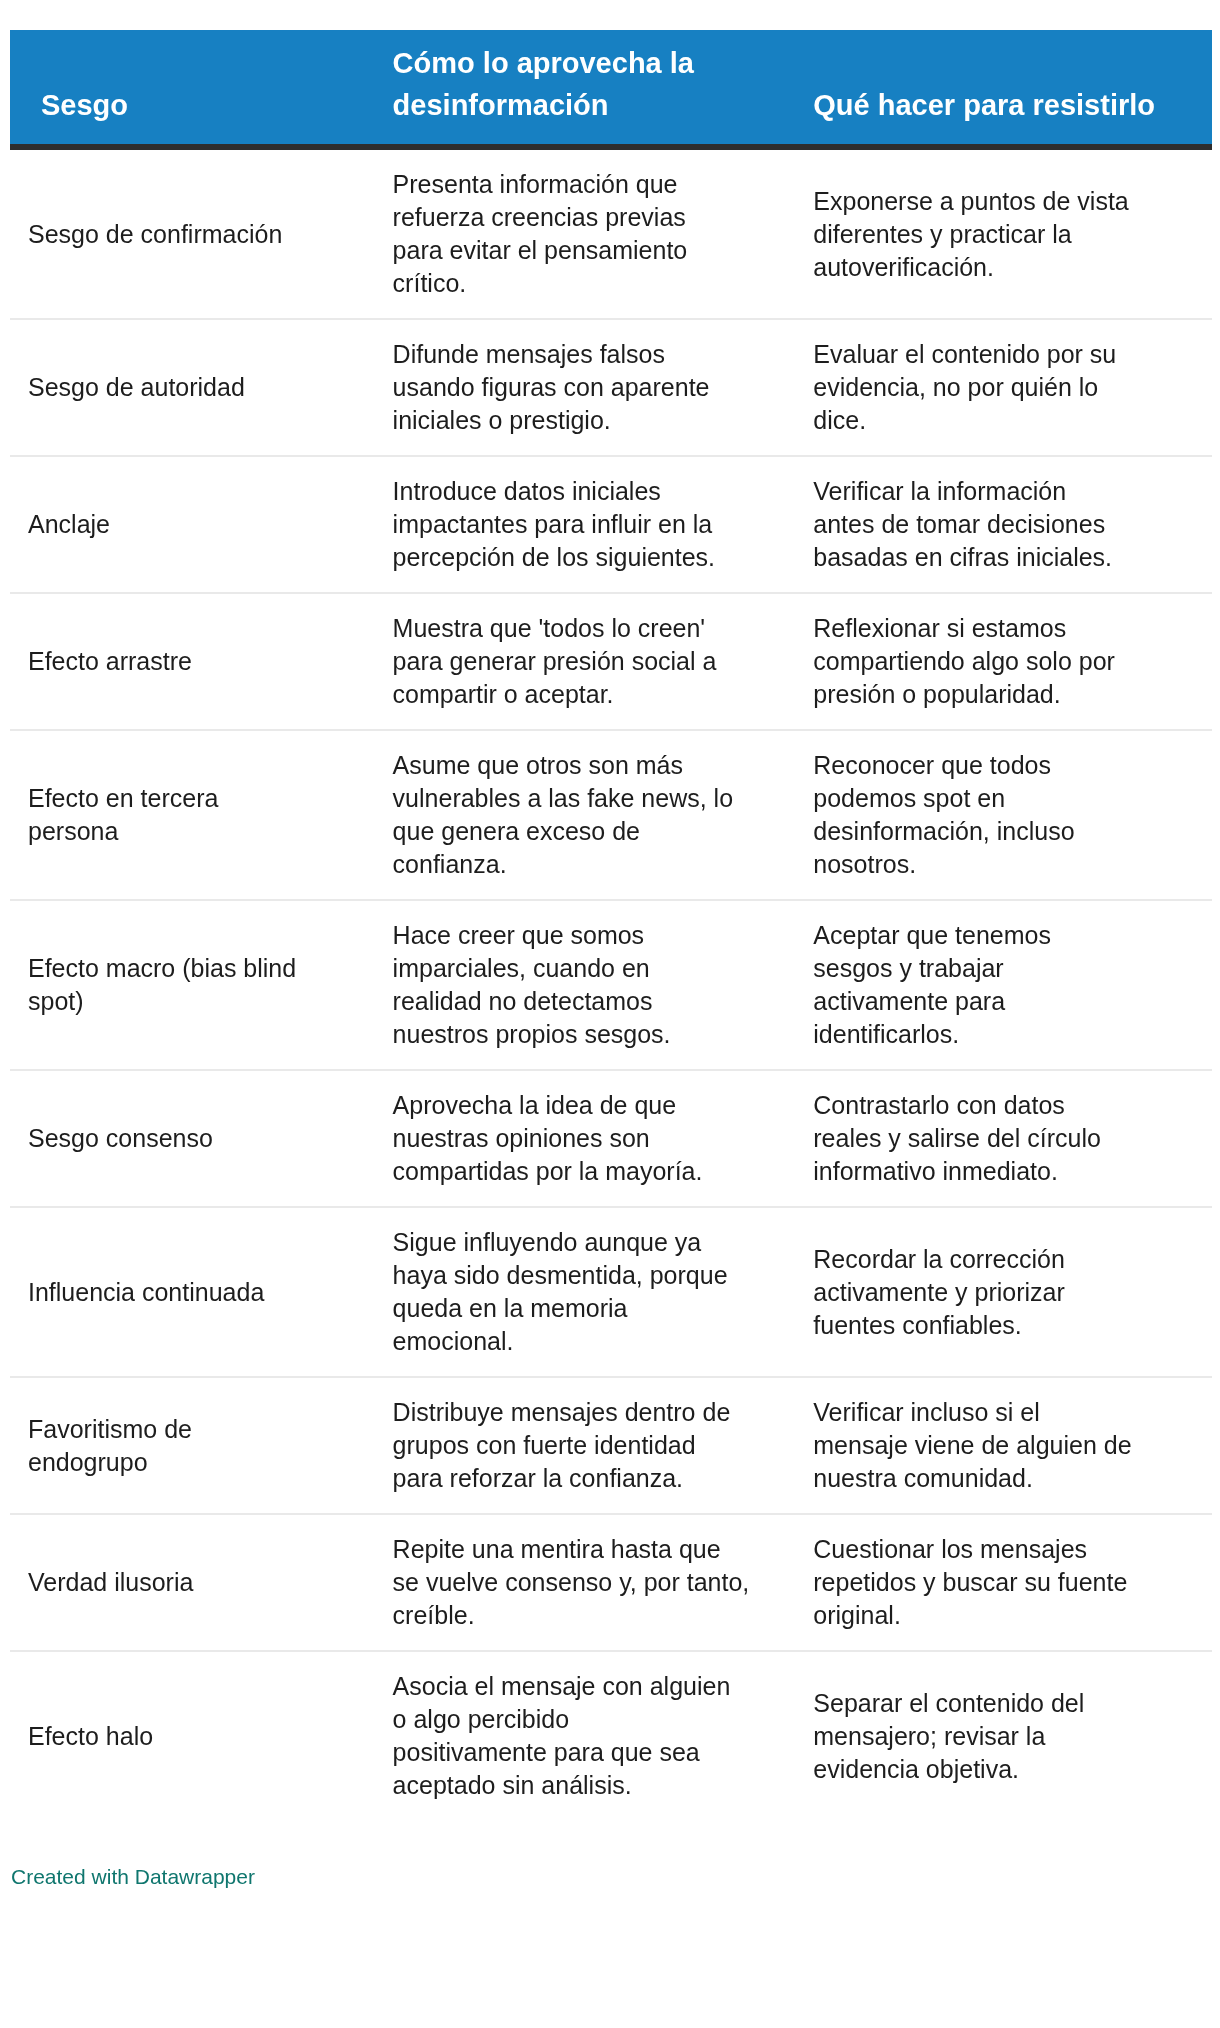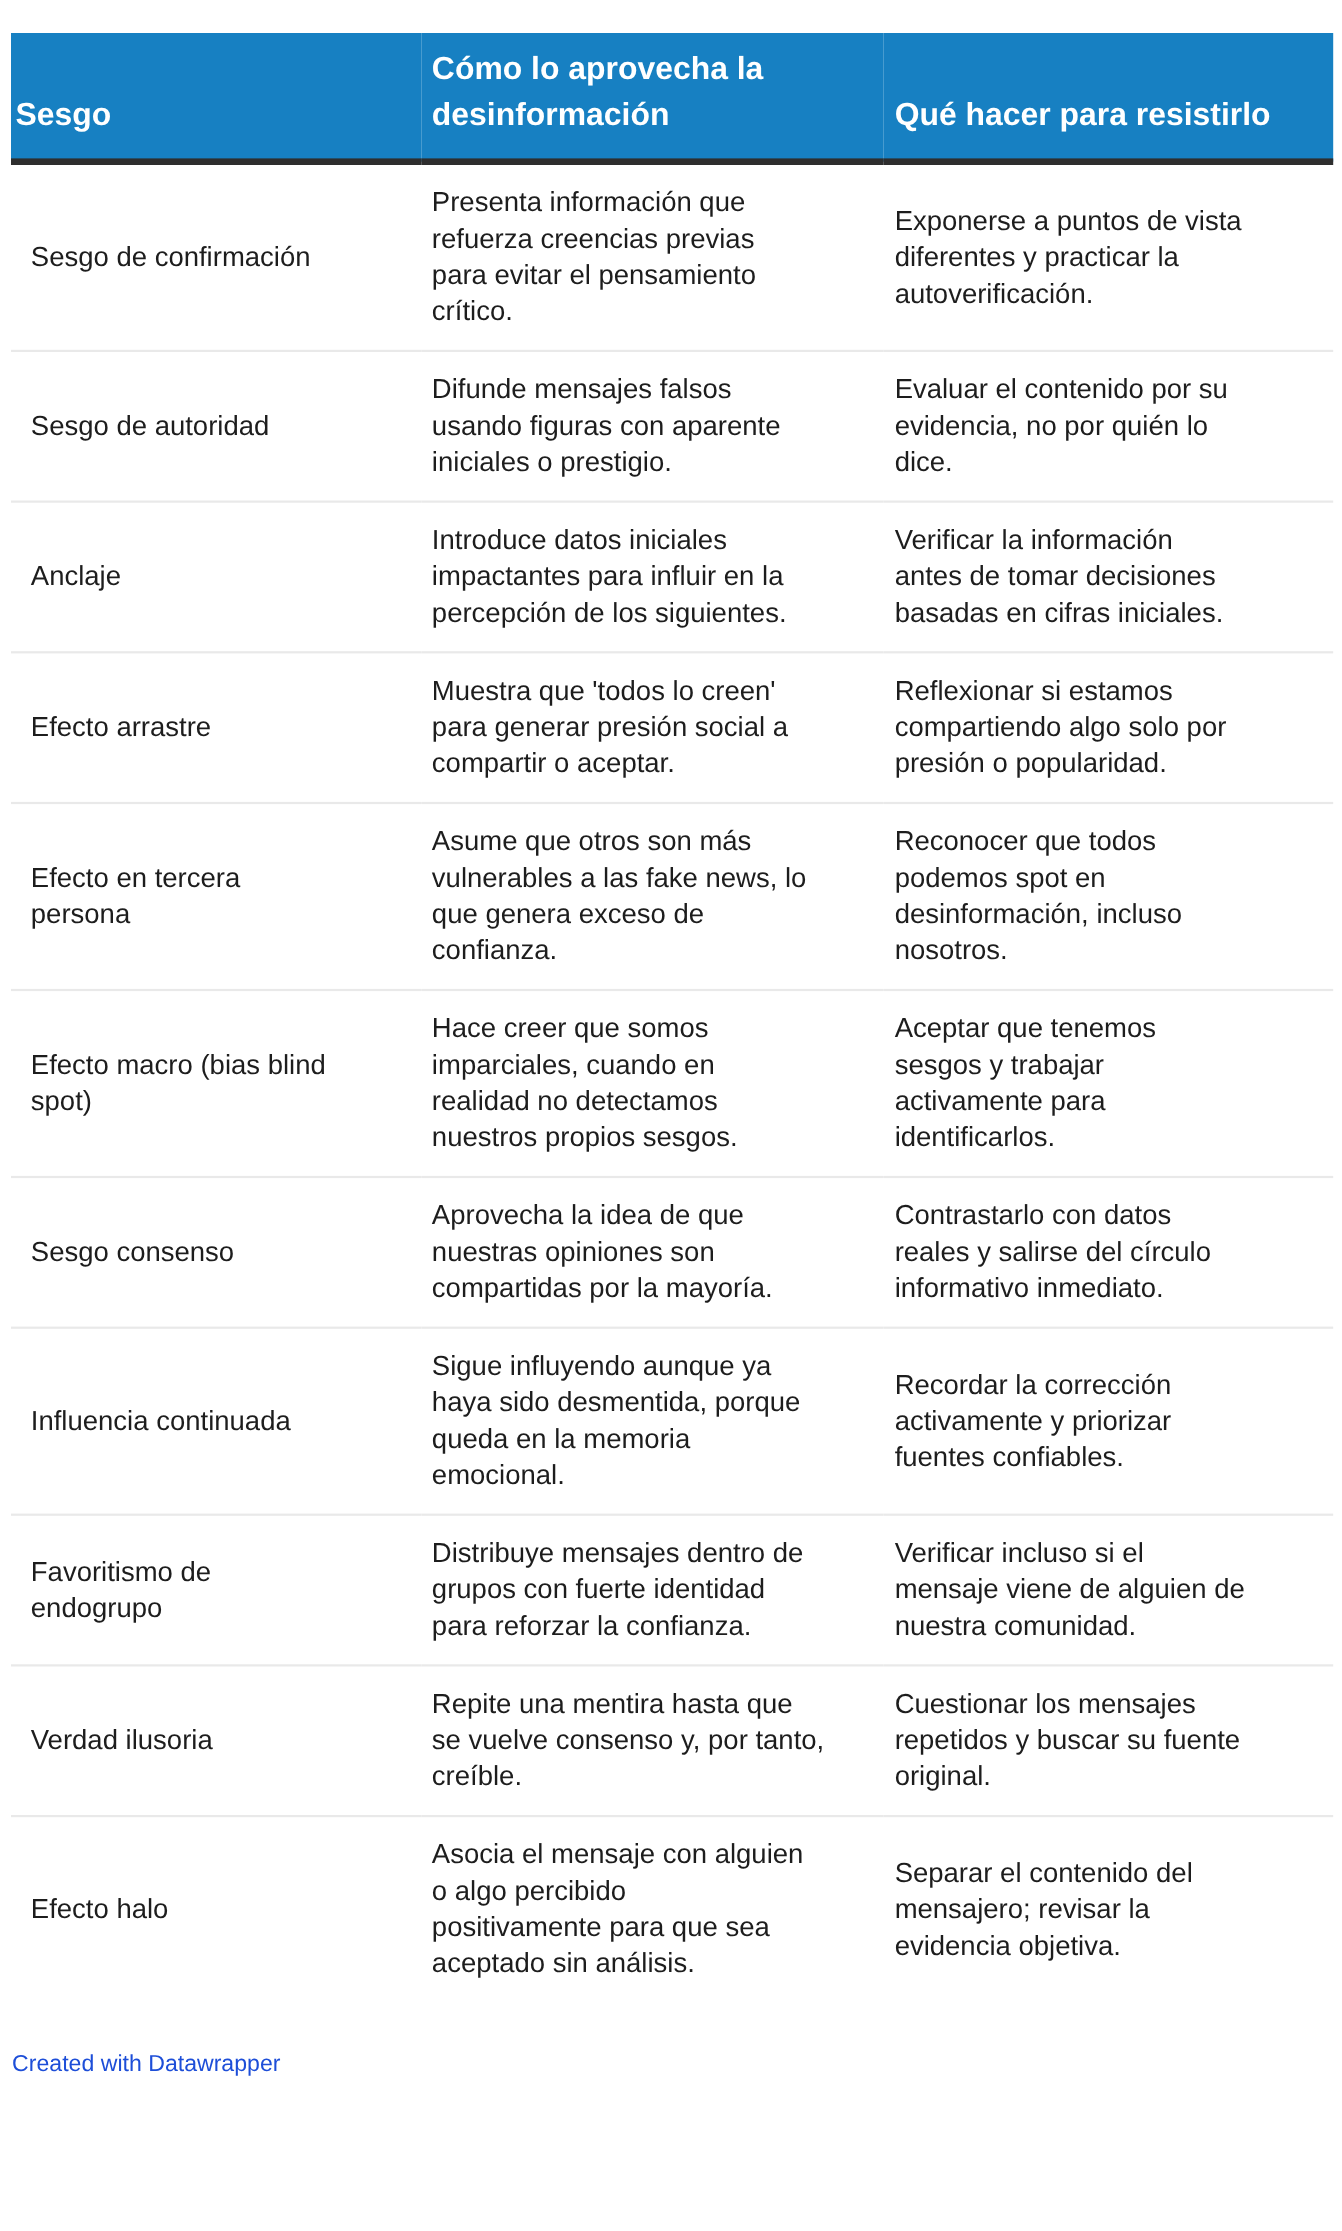--- a/index.html
+++ b/index.html
@@ -32,37 +32,37 @@
     color: #ffffff;
     text-align: left;
     vertical-align: bottom;
     font-size: 29px;
     font-weight: bold;
     line-height: 42px;
     padding: 12px 14px 18px 10px;
     white-space: pre-line;
     border-bottom: 6px solid #2e2e2e;
   }
-  thead th.first { padding-left: 4px; }
+  thead th.first { padding-left: 31px; }
 
   tbody td {
     vertical-align: middle;
     font-size: 25px;
     line-height: 33px;
     padding: 18px 14px 18px 10px;
     white-space: pre-line;
     color: #1d1d1d;
   }
   tbody td.first { padding-left: 18px; }
   tbody tr + tr td { border-top: 2px solid #e9e9e9; }
 
   .credit {
     margin: 45px 0 0 1px;
     font-size: 21px;
-    color: #1d4ed8;
+    color: #0f766e;
   }
 </style>
 </head>
 <body>
 
 <div class="page">
   <table class="bias-table">
     <colgroup>
       <col class="c1">
         <col class="c2">

